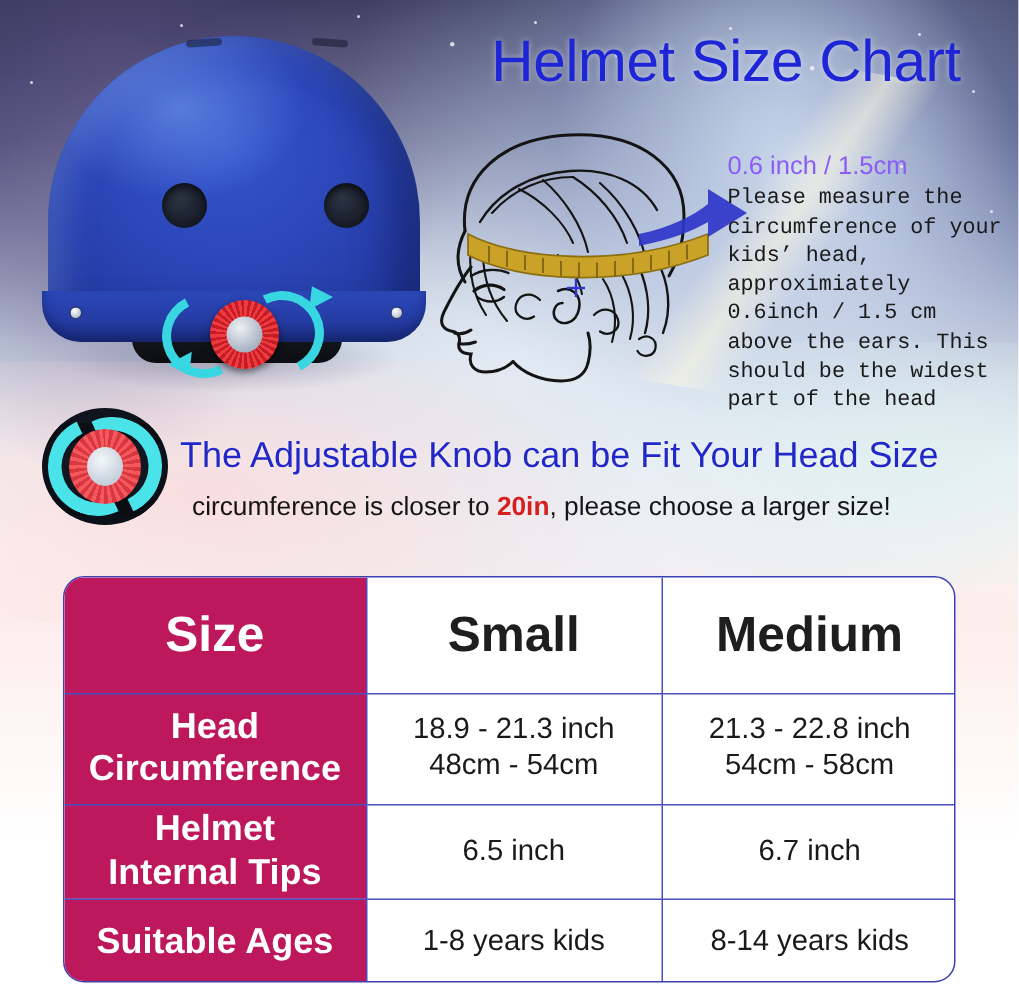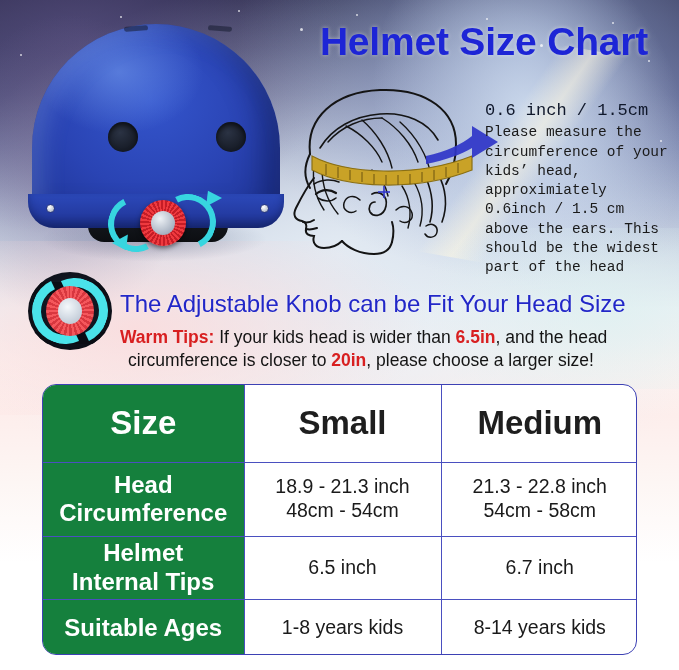--- a/index.html
+++ b/index.html
@@ -46,21 +46,21 @@
   .bg-pink2 {
     position:absolute; right:0; top:34%; width:55%; height:24%;
     background:radial-gradient(ellipse 70% 100% at 80% 50%, rgba(220,240,240,.7) 0%, rgba(220,240,240,0) 72%);
   }
   .star { position:absolute; background:#fff; border-radius:50%; opacity:.75; }
 
   
   #title {
     position:absolute; left:298px; top:22px; width:372px;
     z-index:6;
-    font-size:39px; font-weight:bold; color:#1d25d6;
+    font-size:39px; font-weight:normal; color:#1d25d6;
     letter-spacing:-.2px; line-height:1;
     text-align:center; white-space:nowrap;
     text-shadow:0 0 4px rgba(255,255,255,.45);
   }
 
   
   #helmet-wrap { position:absolute; left:10px; top:18px; width:290px; height:260px; z-index:4; }
   .helmet-shadow {
     position:absolute; left:30px; top:198px; width:228px; height:46px;
     background:radial-gradient(ellipse at center, rgba(40,50,90,.30) 0%, rgba(40,50,90,0) 70%);
@@ -137,21 +137,21 @@
   .arrow-head.a1 { left:104px; top:220px; border-top:13px solid #37d6e0; transform:rotate(-28deg); }
   .arrow-head.a2 { left:192px; top:172px; border-bottom:13px solid #37d6e0; transform:rotate(-28deg); }
 
   
   #head-wrap { position:absolute; left:276px; top:82px; width:230px; height:182px; z-index:3; }
   #head-wrap svg { width:100%; height:100%; }
 
   
   #note { position:absolute; left:485px; top:100px; width:190px; z-index:6; }
   #note .note-head {
-    font-size:17px; color:#0f172a; line-height:1.25; margin-bottom:2px; white-space:nowrap;font-family:Liberation Mono, monospace;
+    font-size:17px; color:#8b5cf6; line-height:1.25; margin-bottom:2px; white-space:nowrap;
   }
   #note .note-body { font-size:14.5px; color:#1a1a1a; line-height:1.33;font-family:Liberation Mono, monospace; }
 
   
   #knob-badge {
     position:absolute; left:28px; top:272px; width:84px; height:78px; z-index:6;
     border-radius:50%;
     background:radial-gradient(circle at 50% 45%, #1b2230 0%, #0b0f17 72%, #05070b 100%);
     overflow:hidden;
   }
@@ -196,21 +196,21 @@
     z-index:7;
     border:1.6px solid #3d41b4; border-radius:14px;
     background:#ffffff; overflow:hidden;
   }
   #size-table table { width:100%; height:100%; border-collapse:collapse; table-layout:fixed; }
   #size-table td { border:1.2px solid #4a4fc0; vertical-align:middle; text-align:center; }
   #size-table td:first-child { border-left:none; }
   #size-table td:last-child { border-right:none; }
   #size-table tr:first-child td { border-top:none; }
   #size-table tr:last-child td { border-bottom:none; }
-  .col-label { background:#15803d; color:#ffffff; }
+  .col-label { background:#be185d; color:#ffffff; }
   .hdr-label { font-size:33px; font-weight:bold; }
   .hdr-val { font-size:33px; font-weight:bold; color:#1e1e1e; }
   .row-label { font-size:24px; font-weight:bold; line-height:1.18; }
   .row-val { font-size:19.5px; color:#1a1a1a; line-height:1.22; }
 </style>
 </head>
 <body>
 
 <div id="bg">
   <div class="bg-base"></div>
@@ -335,21 +335,20 @@
   <div class="kb-bar"></div>
   <div class="kb-bar2"></div>
   <div class="arcL"></div>
   <div class="arcR"></div>
   <div class="kb-knob"></div>
 </div>
 
 <div id="headline">The Adjustable Knob can be Fit Your Head Size</div>
 
 <div id="tips">
-  <span><b class="red">Warm Tips:</b><span> If your kids head is wider than </span><b class="red">6.5in</b><span>, and the head</span></span>
   <span class="r2"><span>circumference is closer to </span><b class="red">20in</b><span>, please choose a larger size!</span></span>
 </div>
 
 <div id="size-table">
   <table>
     <colgroup>
         <col style="width:201px">
         <col style="width:197px">
         <col style="width:197px">
       </colgroup>

